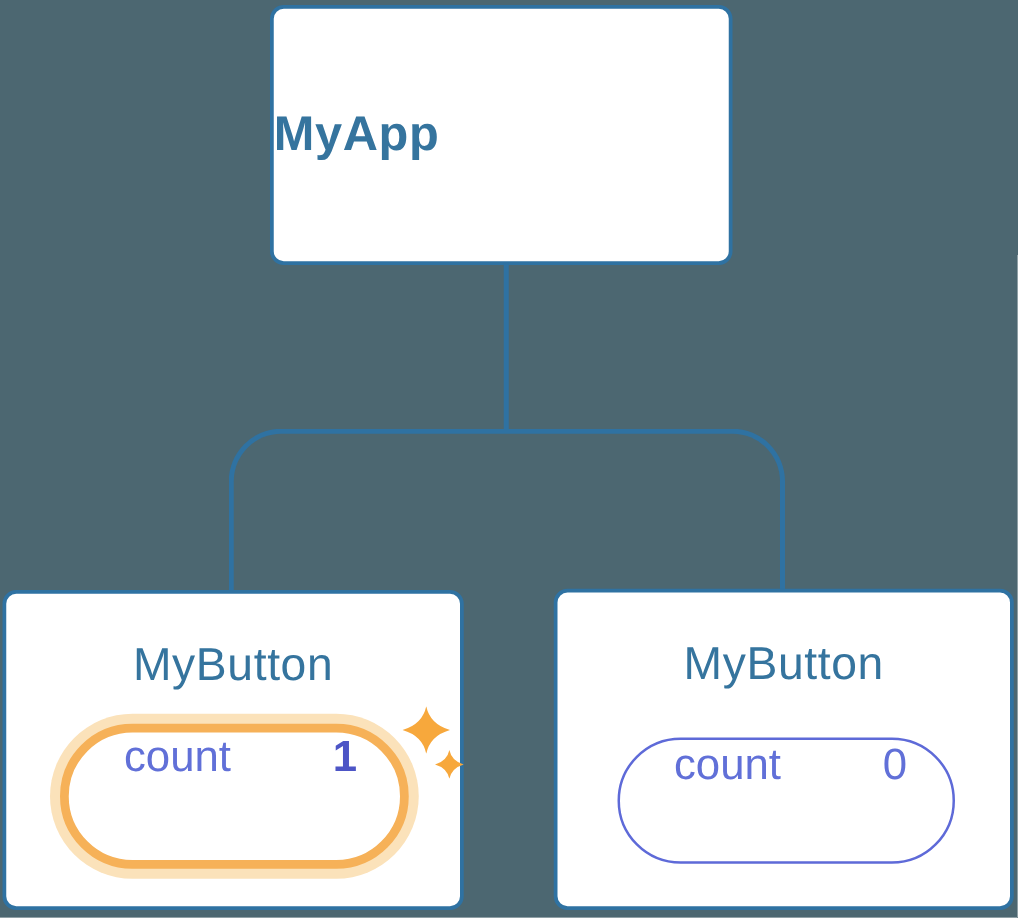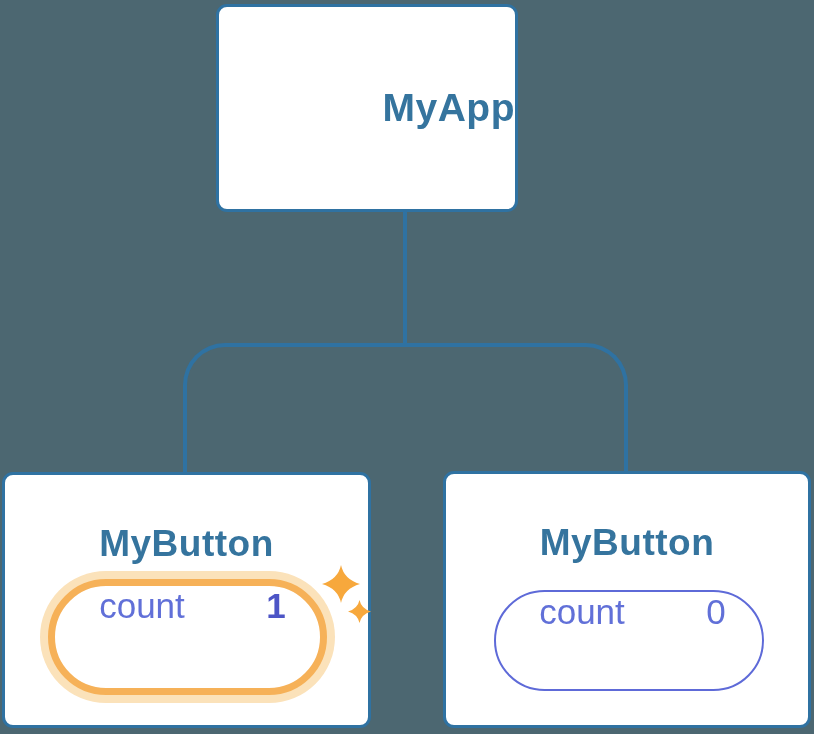--- a/index.html
+++ b/index.html
@@ -15,40 +15,40 @@
 
   
   .node {
     position: absolute;
     background: #ffffff;
     border: 3px solid #2F72A2;
     border-radius: 11px;
   }
   .app-node {
     left: 216px; top: 4px;
-    width: 302px; height: 208px;
-    display: flex; align-items: center; justify-content: flex-end;
+    width: 370px; height: 208px;
+    display: flex; align-items: center; justify-content: flex-start;
   }
   .app-label {
     color: #35749E;
     font-size: 39px;
     font-weight: 700;
     letter-spacing: 0.5px;
   }
   .button-node-left  { left: 2px;   top: 472px; width: 369px; height: 256px; }
   .button-node-right { left: 443px; top: 471px; width: 368px; height: 257px; }
 
   .node-title {
     position: absolute;
-    top: 48px; left: 0;
+    top: 36px; left: 0;
     width: 100%;
     text-align: center;
     color: #35749E;
     font-size: 37px;
-    font-weight: 700;
+    font-weight: 400;
     letter-spacing: 0.5px;
   }
 
   
   .connector-stem {
     position: absolute;
     left: 403px; top: 211px;
     width: 4px; height: 134px;
     background: #2F72A2;
   }

